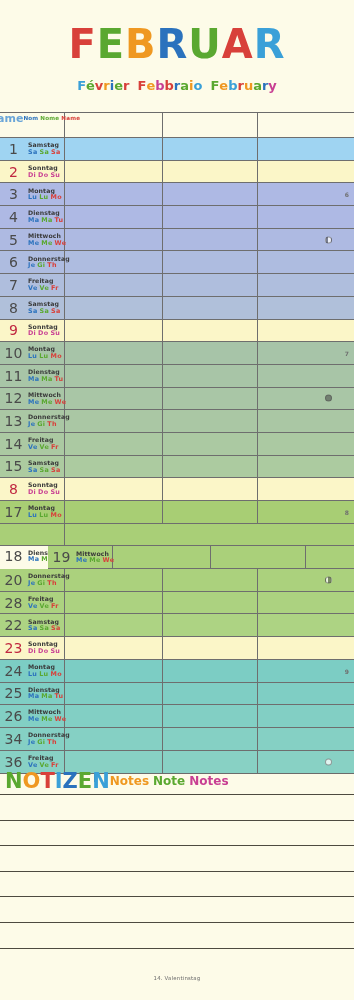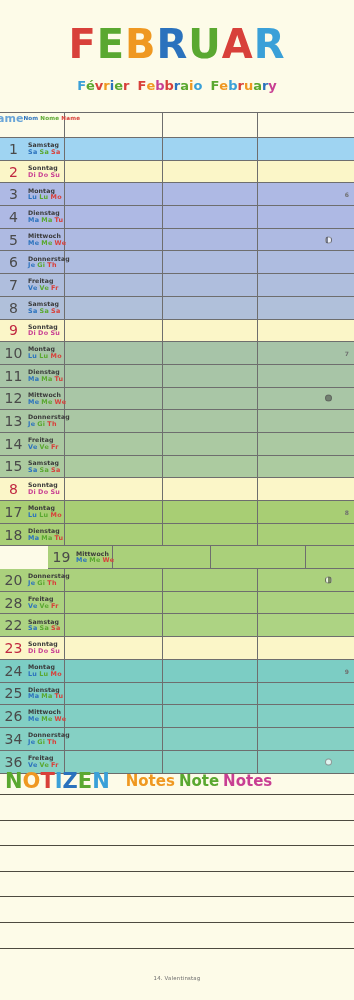--- a/index.html
+++ b/index.html
@@ -73,21 +73,21 @@
   #hdr-row{height:25px;border-bottom:1px solid #6e6e6e;}
   #hdr-row .c-day{flex-direction:row;align-items:flex-start;justify-content:center;padding-left:6px;}
   #hdr-name{font-size:11px;color:#6aa5d8;font-weight:700;line-height:1;}
   #hdr-sub{font-size:5.6px;font-weight:700;margin-top:1.5px;letter-spacing:.2px;}
   #hdr-sub i{font-style:normal;margin-right:2px;}
   
   #notes{position:absolute;left:0;top:768px;width:354px;}
   #notes-head{height:26px;display:flex;align-items:center;padding-left:5px;text-align:center;}
   #notes-title{font-size:21px;font-weight:700;line-height:1;}
   #notes-title span{display:inline-block;}
-  #notes-sub{font-size:15px;font-weight:700;margin-left:16px;line-height:1;}
+  #notes-sub{font-size:12px;font-weight:700;margin-left:0;line-height:1;}
   #notes-sub .w{display:inline-block;margin-right:4px;}
   .note-line{height:25.6px;border-top:1.6px solid #4d4a40;box-sizing:border-box;}
   
   #footer{
     position:absolute;left:0;top:975px;width:354px;text-align:center;
     font-size:5.4px;color:#6b6b6b;letter-spacing:.2px;
   }
 </style>
 </head>
 <body>
@@ -315,21 +315,21 @@
             <div class="dn-de">Montag</div>
             <div class="dn-abbr"><i style="color: rgb(43, 114, 189);">Lu</i><i style="color: rgb(90, 168, 48);">Lu</i><i style="color: rgb(216, 64, 58);">Mo</i></div>
           </div>
         </div>
         <div class="c1"></div>
         <div class="c2"></div>
         <div class="c3">
           <div class="wk">8</div>
         </div>
       </div>
-      <div class="row" style="background: rgb(169, 207, 119);">
+      <div class="row" style="background: rgb(169, 207, 119); flex-direction: column;">
         <div class="c-day">
           <div class="daynum">18</div>
           <div class="dayname">
             <div class="dn-de">Dienstag</div>
             <div class="dn-abbr"><i style="color: rgb(43, 114, 189);">Ma</i><i style="color: rgb(90, 168, 48);">Ma</i><i style="color: rgb(216, 64, 58);">Tu</i></div>
           </div>
         </div>
         <div class="c1"></div>
         <div class="c2"></div>
         <div class="c3"></div>

